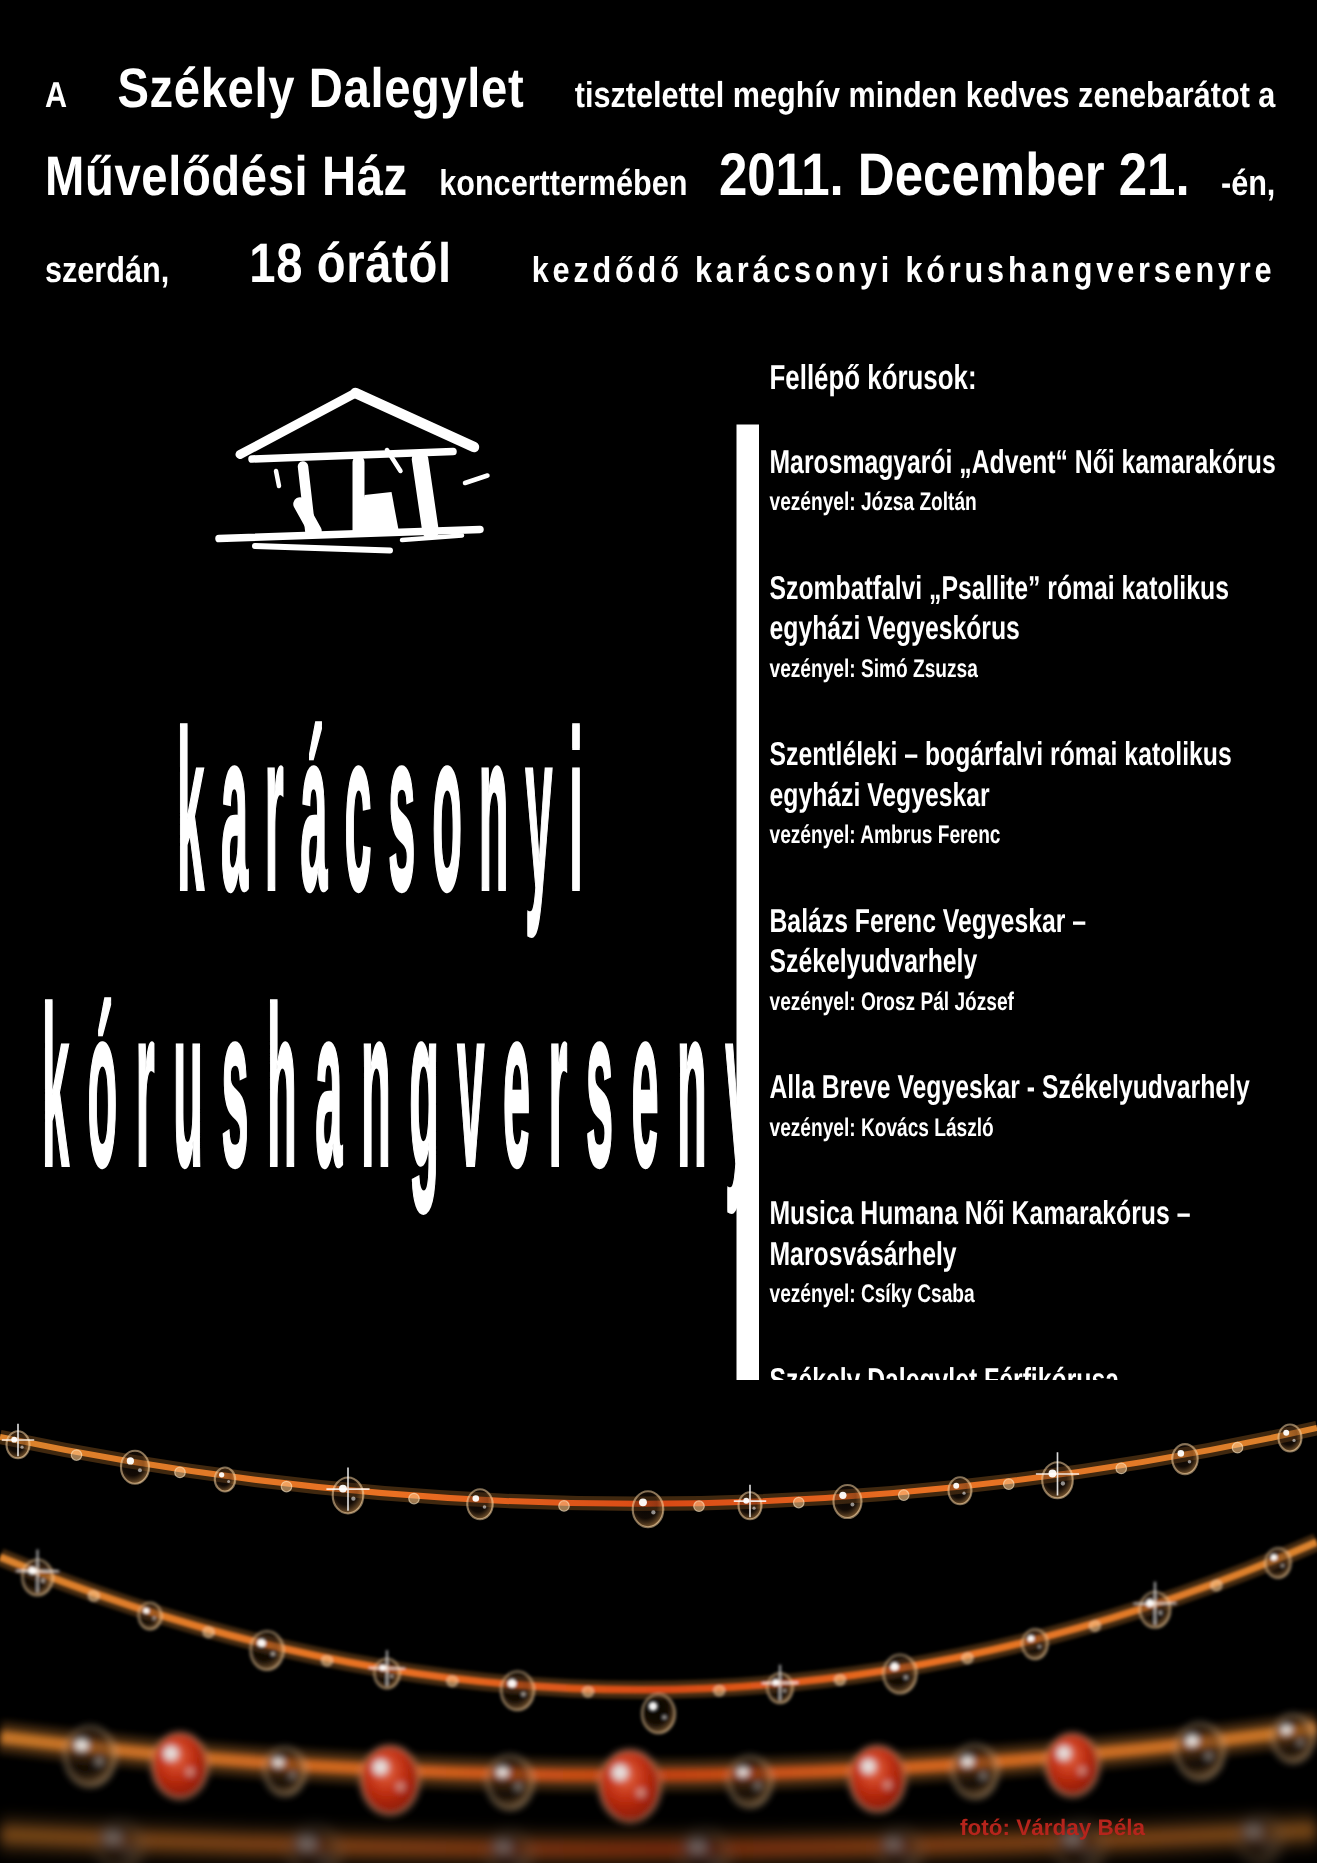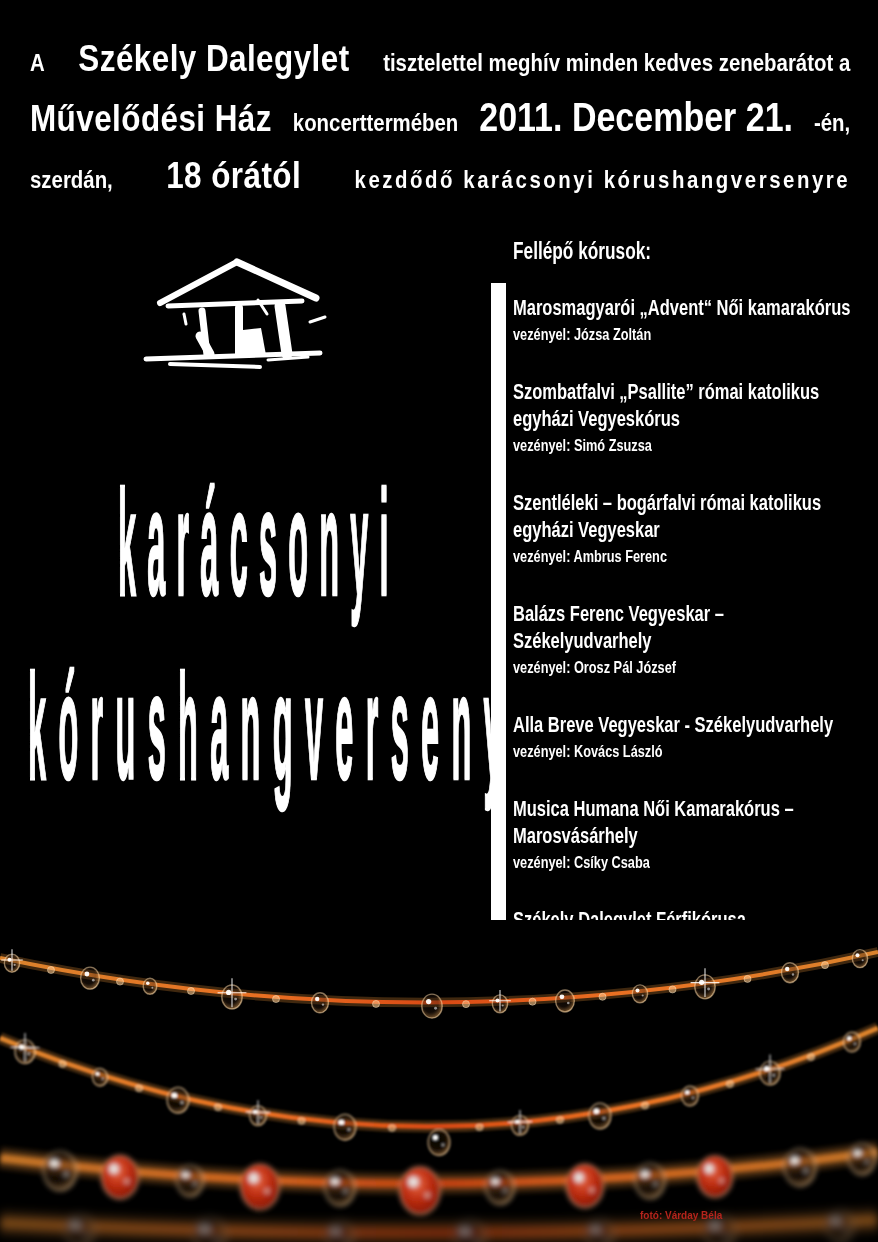--- a/index.html
+++ b/index.html
@@ -30,21 +30,21 @@
   .vbar{position:absolute;left:491px;top:283px;width:15px;height:678px;background:#fff;}
   
   .performers{position:absolute;left:513px;top:238px;width:500px;
               transform:scaleX(0.75);transform-origin:left top;}
   .p-heading{font-size:23px;font-weight:bold;margin-bottom:29px;}
   .performer{margin-bottom:33px;}
   .p-name{font-size:22px;font-weight:bold;line-height:27px;white-space:nowrap;}
   .p-cond{font-size:17px;font-weight:bold;line-height:21px;margin-top:3px;white-space:nowrap;}
   
   .photo{position:absolute;left:0;top:920px;width:878px;height:322px;background:#000;}
-  .credit{position:absolute;left:640px;top:1210px;font-size:10px;font-weight:bold;z-index:5;text-align:right;}
+  .credit{position:absolute;left:640px;top:1210px;font-size:15px;font-weight:bold;z-index:5;text-align:right;}
 </style>
 </head>
 <body>
 
 <div class="poster">
 
   <div class="header">
     <div class="hline">
       <span class="h-small">A</span>
       <span class="h-big">Székely Dalegylet</span>

